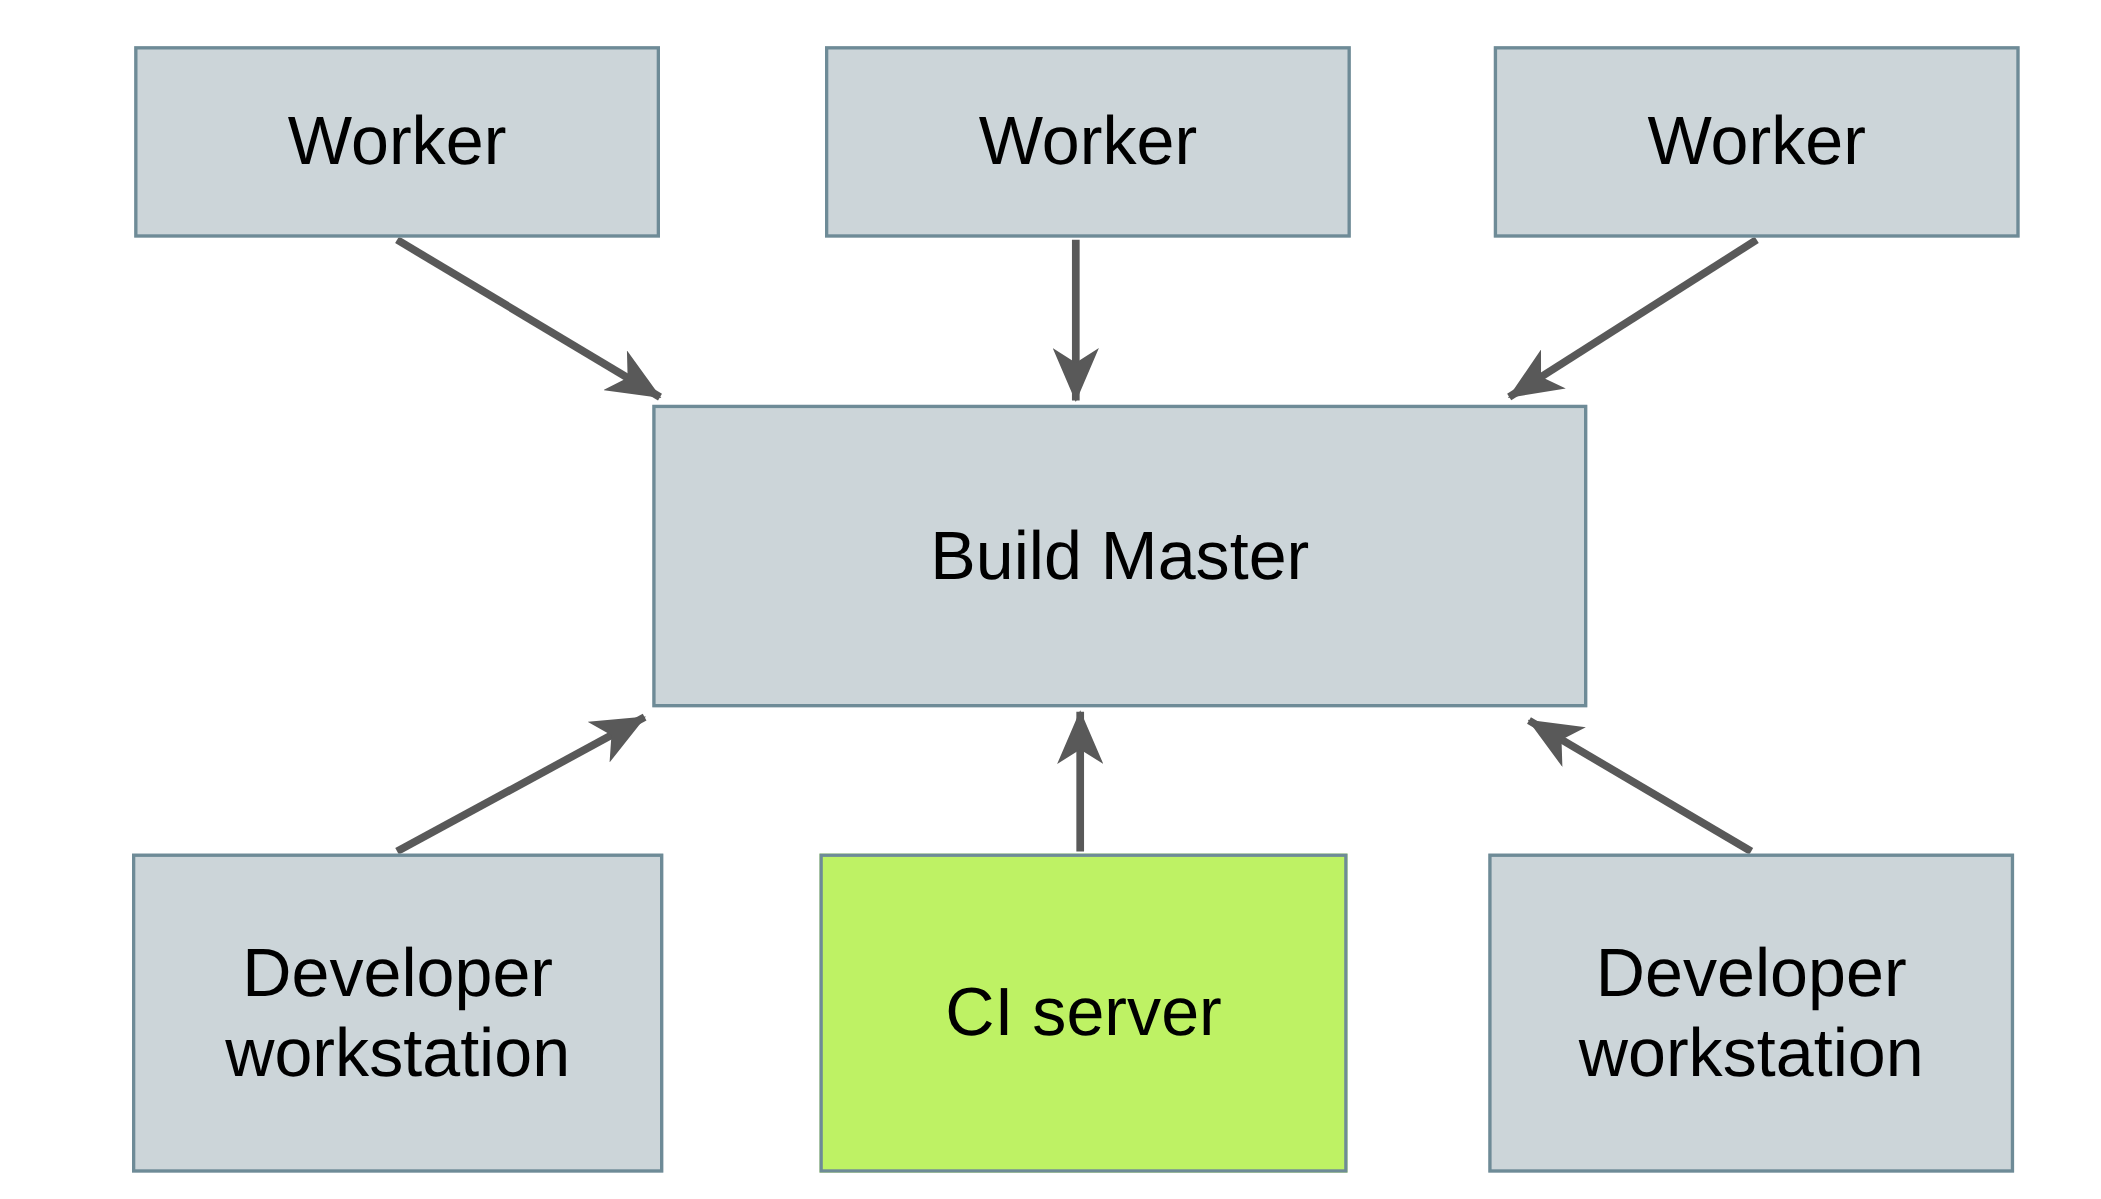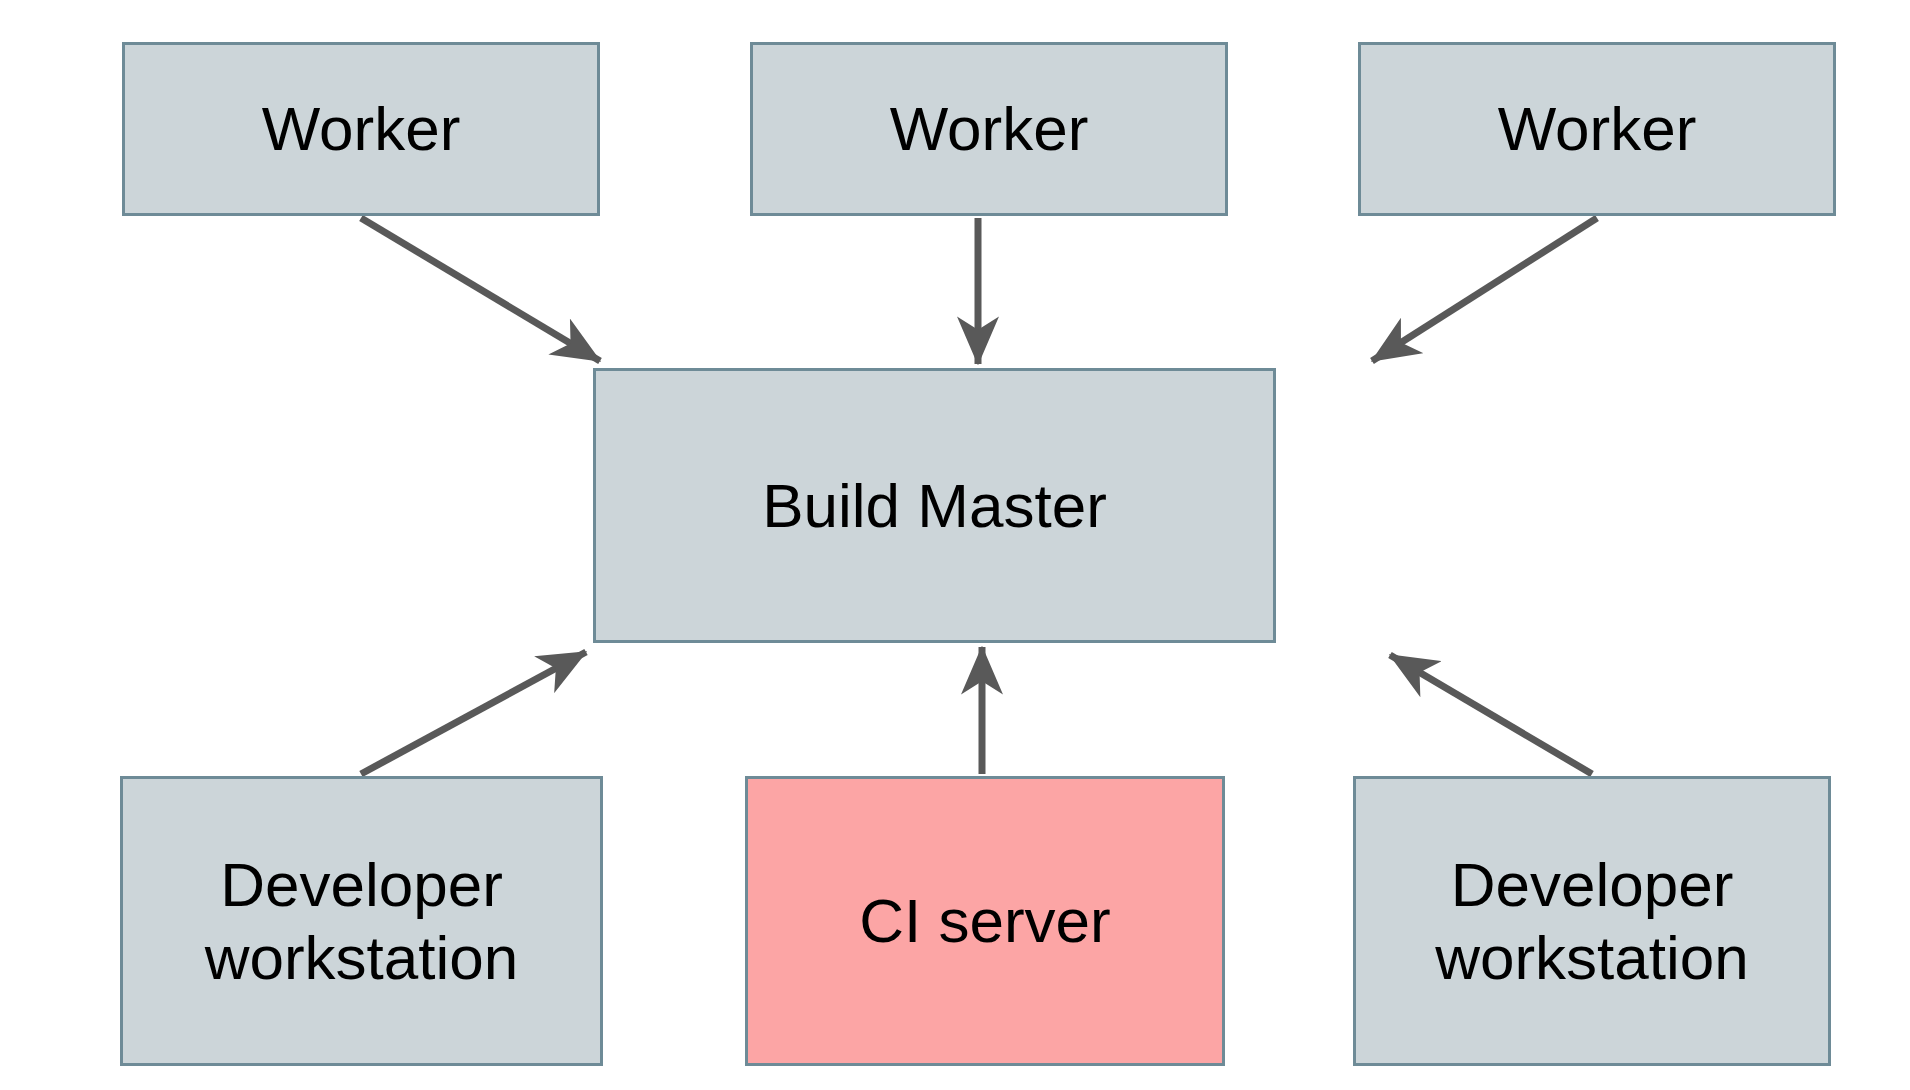--- a/index.html
+++ b/index.html
@@ -67,26 +67,26 @@
   <div id="node-layer">
       <div class="node" style="left: 122px; top: 42px; width: 478px; height: 174px; background: rgb(204, 213, 217); border-color: rgb(110, 139, 151);">
         <span class="node-label" style="color: rgb(0, 0, 0);">Worker</span>
       </div>
       <div class="node" style="left: 750px; top: 42px; width: 478px; height: 174px; background: rgb(204, 213, 217); border-color: rgb(110, 139, 151);">
         <span class="node-label" style="color: rgb(0, 0, 0);">Worker</span>
       </div>
       <div class="node" style="left: 1358px; top: 42px; width: 478px; height: 174px; background: rgb(204, 213, 217); border-color: rgb(110, 139, 151);">
         <span class="node-label" style="color: rgb(0, 0, 0);">Worker</span>
       </div>
-      <div class="node" style="left: 593px; top: 368px; width: 683px; height: 275px; background: rgb(204, 213, 217); border-color: rgb(110, 139, 151);">
+      <div class="node" style="left: 593px; top: 368px; width: 850px; height: 275px; background: rgb(204, 213, 217); border-color: rgb(110, 139, 151);">
         <span class="node-label" style="color: rgb(0, 0, 0);">Build Master</span>
       </div>
       <div class="node" style="left: 120px; top: 776px; width: 483px; height: 290px; background: rgb(204, 213, 217); border-color: rgb(110, 139, 151);">
         <span class="node-label" style="color: rgb(0, 0, 0);">Developer workstation</span>
       </div>
-      <div class="node" style="left: 745px; top: 776px; width: 480px; height: 290px; background: #fca5a5; border-color: rgb(110, 139, 151);">
+      <div class="node" style="left: 745px; top: 776px; width: 480px; height: 290px; background: #bef264; border-color: rgb(110, 139, 151);">
         <span class="node-label" style="color: rgb(0, 0, 0);">CI server</span>
       </div>
       <div class="node" style="left: 1353px; top: 776px; width: 478px; height: 290px; background: rgb(204, 213, 217); border-color: rgb(110, 139, 151);">
         <span class="node-label" style="color: rgb(0, 0, 0);">Developer workstation</span>
       </div>
     </div>
 </div>
 
 </body></html>

